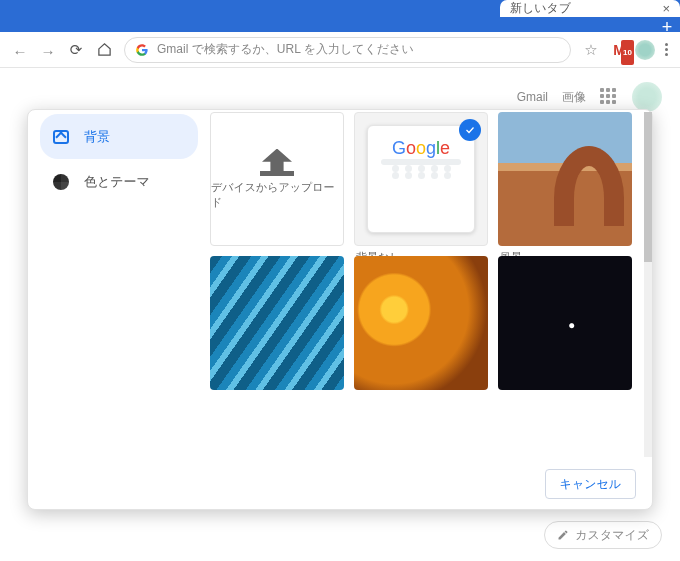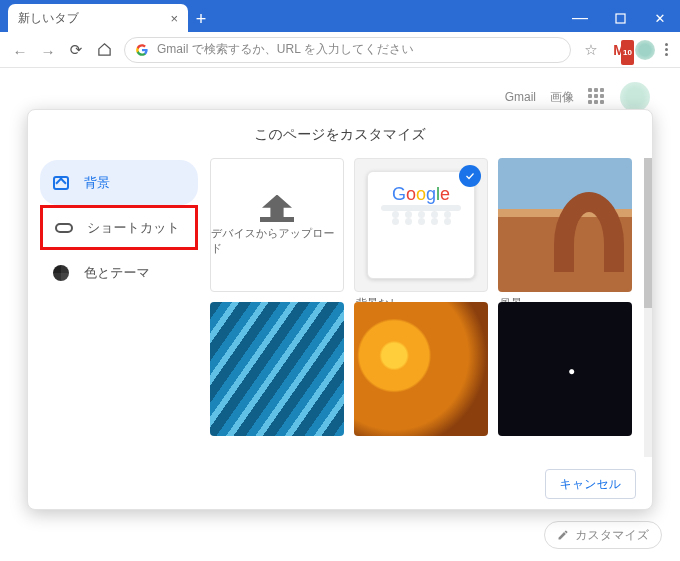--- a/index.html
+++ b/index.html
@@ -1,19 +1,19 @@
 <!DOCTYPE html>
 <html><head>
 <meta charset="utf-8">
 <style>
   * { box-sizing: border-box; margin: 0; padding: 0; font-family: "Segoe UI", Meiryo, Arial, sans-serif; }
   body { width: 680px; height: 561px; background: #2b6cd4; overflow: hidden; position: relative; }
 
   
-  .titlebar { height: 32px; display: flex; align-items: flex-end; }
+  .titlebar { height: 32px; display: flex; align-items: flex-end; flex-direction: column; }
   .tab { background: #fff; height: 28px; width: 180px; margin-left: 8px; border-radius: 7px 7px 0 0; display: flex; align-items: center; padding: 0 10px; font-size: 12px; color: #555; }
   .tab .tab-title { flex: 1; white-space: nowrap; overflow: hidden; text-overflow: ellipsis; }
   .tab .close-x { font-size: 13px; color: #666; }
   .newtab-plus { color: #fff; width: 26px; height: 26px; display:flex; align-items:center; justify-content:center; font-size:18px; }
   .spacer { flex: 1; }
   .winbtn { width: 40px; height: 28px; display:flex; align-items:center; justify-content:center; color:#fff; font-size:13px; }
   .winbtn.min { font-size: 16px; }
 
   
   .toolbar { background:#fff; height:36px; display:flex; align-items:center; padding:0 6px; border-bottom:1px solid #e5e5e5; }
@@ -24,21 +24,21 @@
   .toolbar-right { display:flex; align-items:center; gap:2px; }
   .ext-ico { width:24px; height:24px; display:flex; align-items:center; justify-content:center; font-size:13px; }
   .gmail-badge { position:relative; font-weight:bold; color:#d23c2e; font-size:14px; }
   .gmail-badge .num { position:absolute; bottom:-3px; right:-3px; background:#d23c2e; color:#fff; font-size:8px; padding:8px 2px; border-radius:2px; }
   .avatar-small { width:20px; height:20px; border-radius:50%; background:radial-gradient(circle,#9fd3c7 40%,#bde0d5 70%); }
   .menu-dots { display:flex; flex-direction:column; gap:2px; padding:0 6px; }
   .menu-dots span { width:3px; height:3px; border-radius:50%; background:#777; }
 
   
   .content { position:absolute; top:68px; left:0; right:0; bottom:0; background:#fff; }
-  .ntp-head { position:absolute; top:14px; right:30px; display:flex; align-items:center; gap:14px; font-size:12px; color:#888; }
+  .ntp-head { position:absolute; top:14px; right:18px; display:flex; align-items:center; gap:14px; font-size:12px; color:#888; }
   .apps-grid { width:18px; height:18px; display:grid; grid-template-columns:repeat(3,4px); grid-template-rows:repeat(3,4px); gap:2px; }
   .apps-grid span { background:#9c9c9c; border-radius:1px; }
   .ntp-avatar { width:30px; height:30px; border-radius:50%; background:radial-gradient(circle,#c8e8dc 40%,#d8efe6 75%); }
 
   .customize-btn { position:absolute; bottom:12px; right:18px; border:1px solid #dcdcdc; border-radius:14px; height:28px; display:flex; align-items:center; gap:6px; padding:0 12px; color:#8a8a8a; font-size:12px; }
 
   
   .dialog { position:absolute; top:41px; left:27px; width:626px; height:401px; background:#fff; border-radius:8px; box-shadow:0 4px 18px rgba(0,0,0,.22); display:flex; flex-direction:column; border:1px solid #e2e2e2; }
   .dialog-title { text-align:center; font-size:14px; color:#444; padding:16px 0 12px; }
   .dialog-body { flex:1; display:flex; overflow:hidden; }
@@ -155,35 +155,28 @@
   </div>
 
   <div class="customize-btn">
     <svg width="12" height="12" viewBox="0 0 24 24">
         <path d="M3 17.25V21h3.75L17.81 9.94l-3.75-3.75L3 17.25zM20.71 7.04a1 1 0 0 0 0-1.41l-2.34-2.34a1 1 0 0 0-1.41 0l-1.83 1.83 3.75 3.75 1.83-1.83z" fill="#8a8a8a"></path>
       </svg>
     <span>カスタマイズ</span>
   </div>
 
   <div class="dialog">
-    <div class="dialog-title">このページをカスタマイズ</div>
     <div class="dialog-body">
       <div class="sidebar">
         <div class="side-item active">
           <span class="ic">
               <span class="ic-image"></span>
             </span>
           <span>背景</span>
         </div>
-        <div class="side-item side-highlight">
-          <span class="ic">
-              <span class="ic-link"></span>
-            </span>
-          <span>ショートカット</span>
-        </div>
         <div class="side-item">
           <span class="ic">
               <span class="ic-palette"></span>
             </span>
           <span>色とテーマ</span>
         </div>
       </div>
 
       <div class="grid-wrap">
         <div class="grid">

